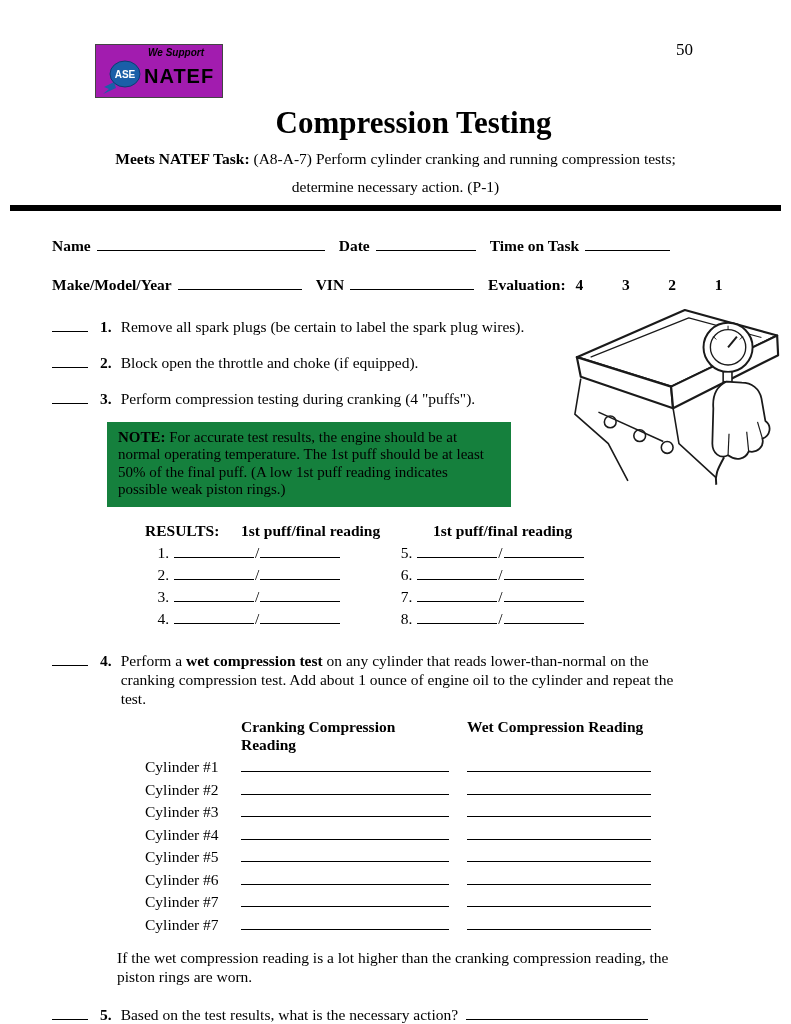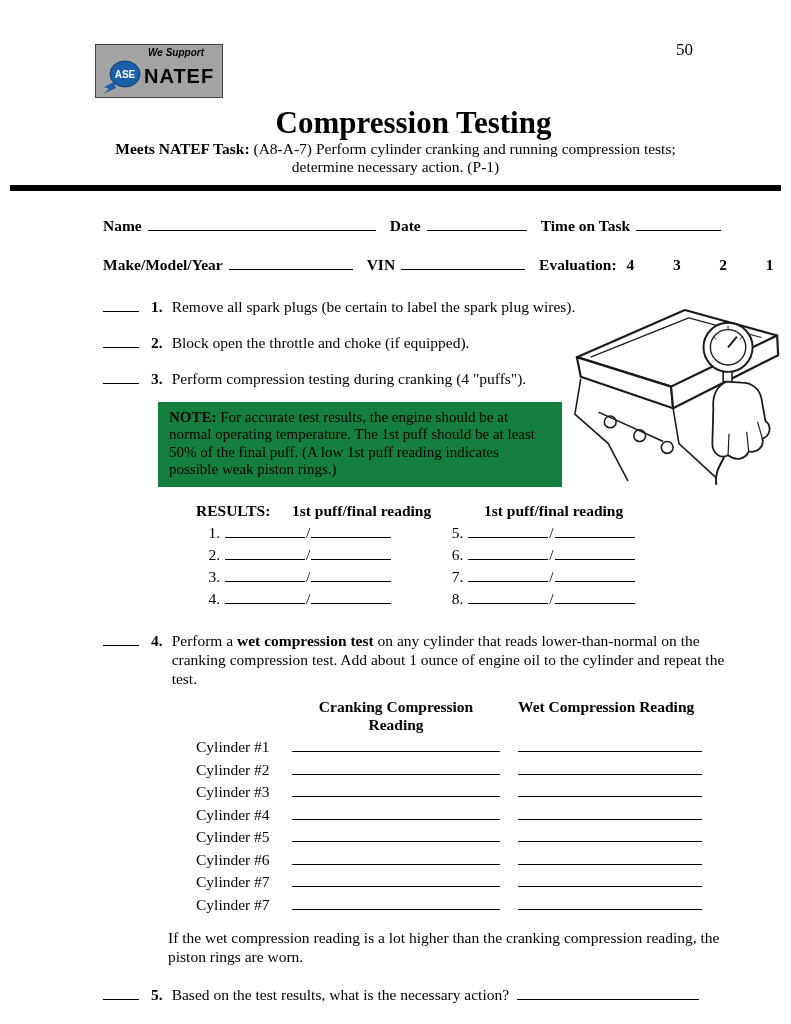--- a/index.html
+++ b/index.html
@@ -2,33 +2,33 @@
 <html><head>
 <meta charset="utf-8">
 <style>
   * { margin:0; padding:0; box-sizing:border-box; }
   body { background:#888; font-family:"Liberation Serif","DejaVu Serif",serif; color:#000; }
   .page { position:relative; width:791px; height:1024px; background:#fff; margin:0 auto; overflow:hidden; }
 
   .page-number { position:absolute; top:40px; right:98px; font-size:17px; }
 
   
-  .logo { position:absolute; top:44px; left:95px; width:128px; border:1px solid #444; background:#a3a3a3; padding:2px 4px 3px; }
+  .logo { position:absolute; top:44px; left:95px; width:128px; border:1px solid #444; background:#a21caf; padding:2px 4px 3px; }
   .logo-top { font-size:10px; font-weight:bold; font-style:italic; text-align:right; padding-right:14px; font-family:"Liberation Sans",sans-serif; }
   .logo-main { display:flex; align-items:center; }
   .logo-main svg { width:44px; height:36px; flex:none; }
   .logo-natef { font-family:"Liberation Sans",sans-serif; font-weight:bold; font-size:20px; letter-spacing:1px; }
 
   .title { text-align:center; font-size:31px; font-weight:bold; margin-top:106px; line-height:1.1;padding-left:36px; }
-  .task-line { text-align:center; font-size:15.5px; margin-top:0; }
+  .task-line { text-align:center; font-size:15.5px; margin-top:10px; }
   .task-line b { font-weight:bold; }
 
   .rule { height:6px; background:#000; margin:9px 10px 0; }
 
-  .content { padding:26px 60px 0 103px; font-size:15.5px; }
+  .content { padding:26px 60px 0 52px; font-size:15.5px; }
 
   .bl { display:inline-block; border-bottom:1.3px solid #000; height:13px; vertical-align:baseline; flex:none; }
 
   .form-row { display:flex; align-items:baseline; }
   .form-row b { font-weight:bold; }
   .row2 { margin-top:21px; }
   .w230{width:228px;} .w100{width:100px;} .w85{width:85px;} .w125{width:124px;}
   .gap6{margin-left:6px;} .gap14{margin-left:14px;}
   .eval-scale { font-weight:bold; white-space:pre; word-spacing:9px; margin-left:10px; }
 
@@ -50,21 +50,21 @@
   .res-head { display:flex; align-items:baseline; font-weight:bold; }
   .res-title { width:96px; flex:none; }
   .res-h { width:192px; flex:none; }
   .res-row { display:flex; align-items:baseline; margin-top:4px; }
   .res-num { width:24px; text-align:right; margin-right:5px; flex:none; }
   .res-bl { width:80px; }
   .res-slash { margin:0 1px; }
   .res-gap { width:48px; flex:none; }
 
   .wet-head { display:flex; font-weight:bold; margin-top:9px; }
-  .wet-h1 { margin-left:189px; width:208px; text-align:center; flex:none; }
+  .wet-h1 { margin-left:189px; width:208px; text-align:left; flex:none; }
   .wet-h2 { margin-left:18px; width:184px; text-align:left; flex:none; }
   .wet-row { display:flex; align-items:baseline; margin-top:4.5px; }
   .wet-label { margin-left:93px; width:96px; flex:none; }
   .wet-bl1 { width:208px; }
   .wet-bl2 { width:184px; margin-left:18px; }
 
   .worn-note { margin:14px 0 0 65px; max-width:575px; line-height:1.25; }
 </style>
 </head>
 <body>

